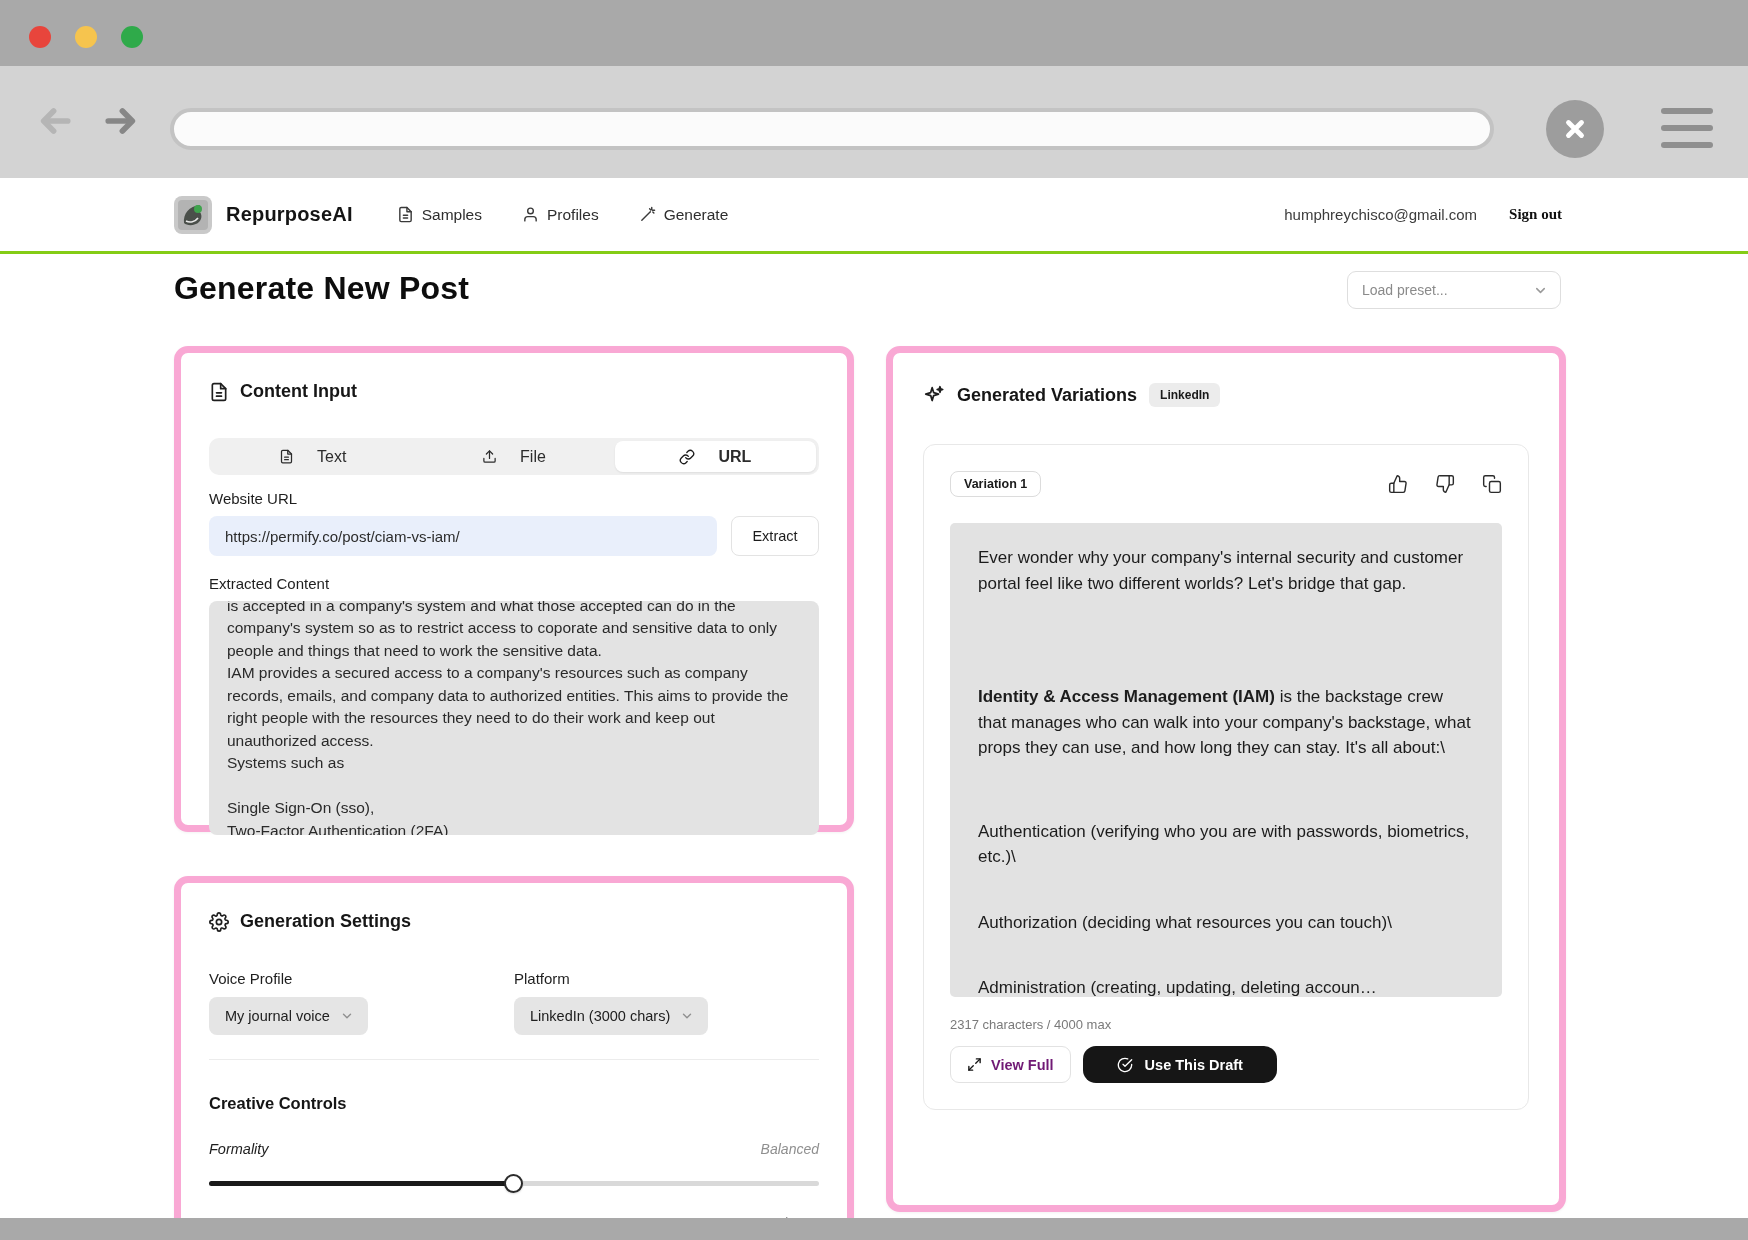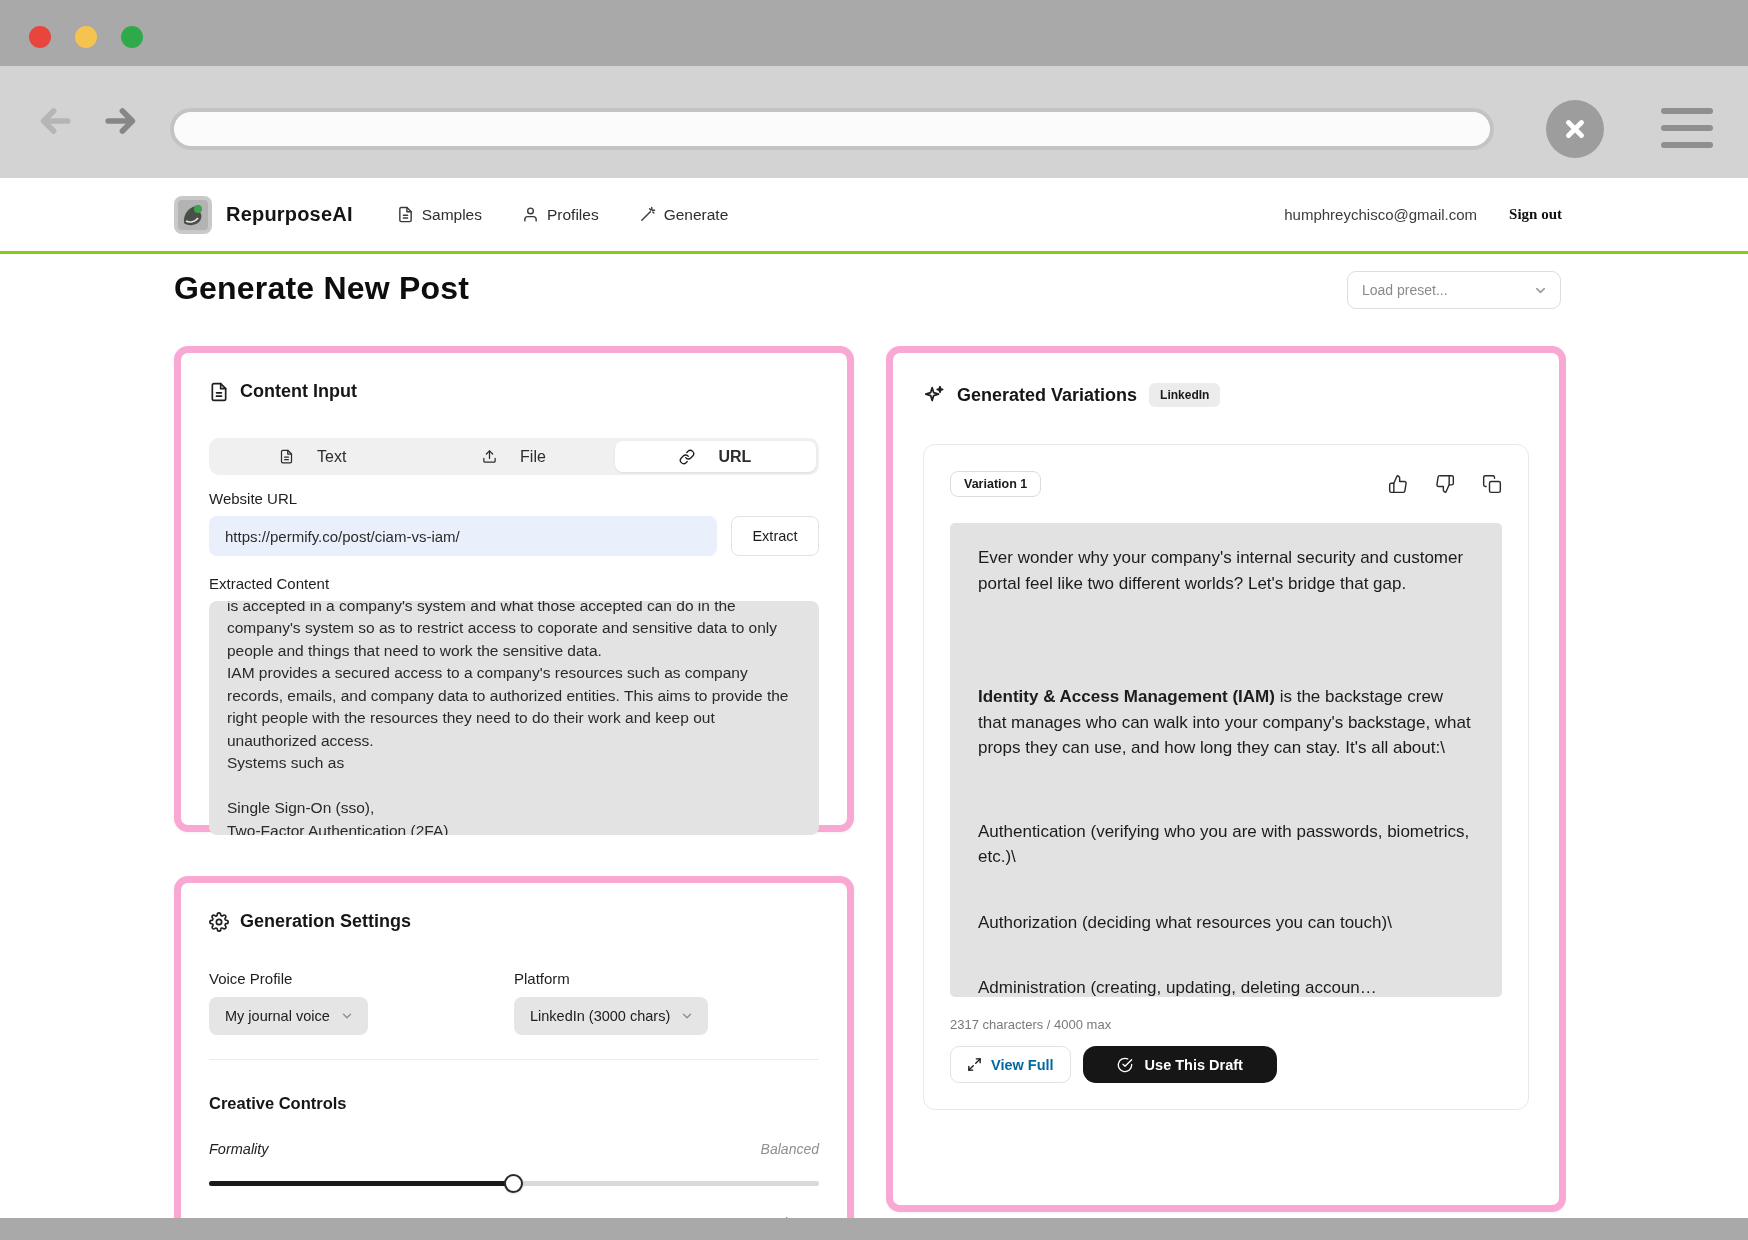--- a/index.html
+++ b/index.html
@@ -72,21 +72,21 @@
   .vc-top { display:flex; align-items:center; }
   .variation-chip { border:1px solid #dcdcdc; border-radius:8px; padding:5px 13px; font-size:12.5px; font-weight:700; color:#1a1a1a; background:#fff; cursor:pointer; }
   .vc-icons { margin-left:auto; display:flex; align-items:center; gap:27px; }
   .vc-icons svg { color:#2b2b2b; cursor:pointer; }
   .variation-content { margin-top:26px; height:474px; background:#e2e2e2; border-radius:5px; padding:22px 28px; overflow:hidden; font-size:17px; line-height:1.5; color:#1c1c1c; }
   .variation-content p { margin-bottom:40px; }
   .variation-content p:nth-child(1) { margin-bottom:88px; }
   .variation-content p:nth-child(2) { margin-bottom:58px; }
   .char-count { margin-top:20px; font-size:13px; color:#7a7a7a; }
   .vc-buttons { margin-top:14px; display:flex; gap:12px; }
-  .view-full-btn { display:flex; align-items:center; gap:9px; height:37px; padding:0 16px; background:#fff; border:1px solid #e2e2e2; border-radius:9px; font-size:14.5px; font-weight:700; color:#0369a1; cursor:pointer; font-family:"Liberation Sans", sans-serif; }
+  .view-full-btn { display:flex; align-items:center; gap:9px; height:37px; padding:0 16px; background:#fff; border:1px solid #e2e2e2; border-radius:9px; font-size:14.5px; font-weight:700; color:#701a75; cursor:pointer; font-family:"Liberation Sans", sans-serif; }
   .use-draft-btn { display:flex; align-items:center; gap:12px; height:37px; padding:0 34px; background:#161616; border:none; border-radius:13px; font-size:14.5px; font-weight:700; color:#fff; cursor:pointer; font-family:"Liberation Sans", sans-serif; }
 </style>
 </head>
 <body>
 
 <div class="screen">
 
   <div class="titlebar">
     <div class="tl-dot" style="left:29px; background:#e8453c;"></div>
     <div class="tl-dot" style="left:75px; background:#f6c44e;"></div>

